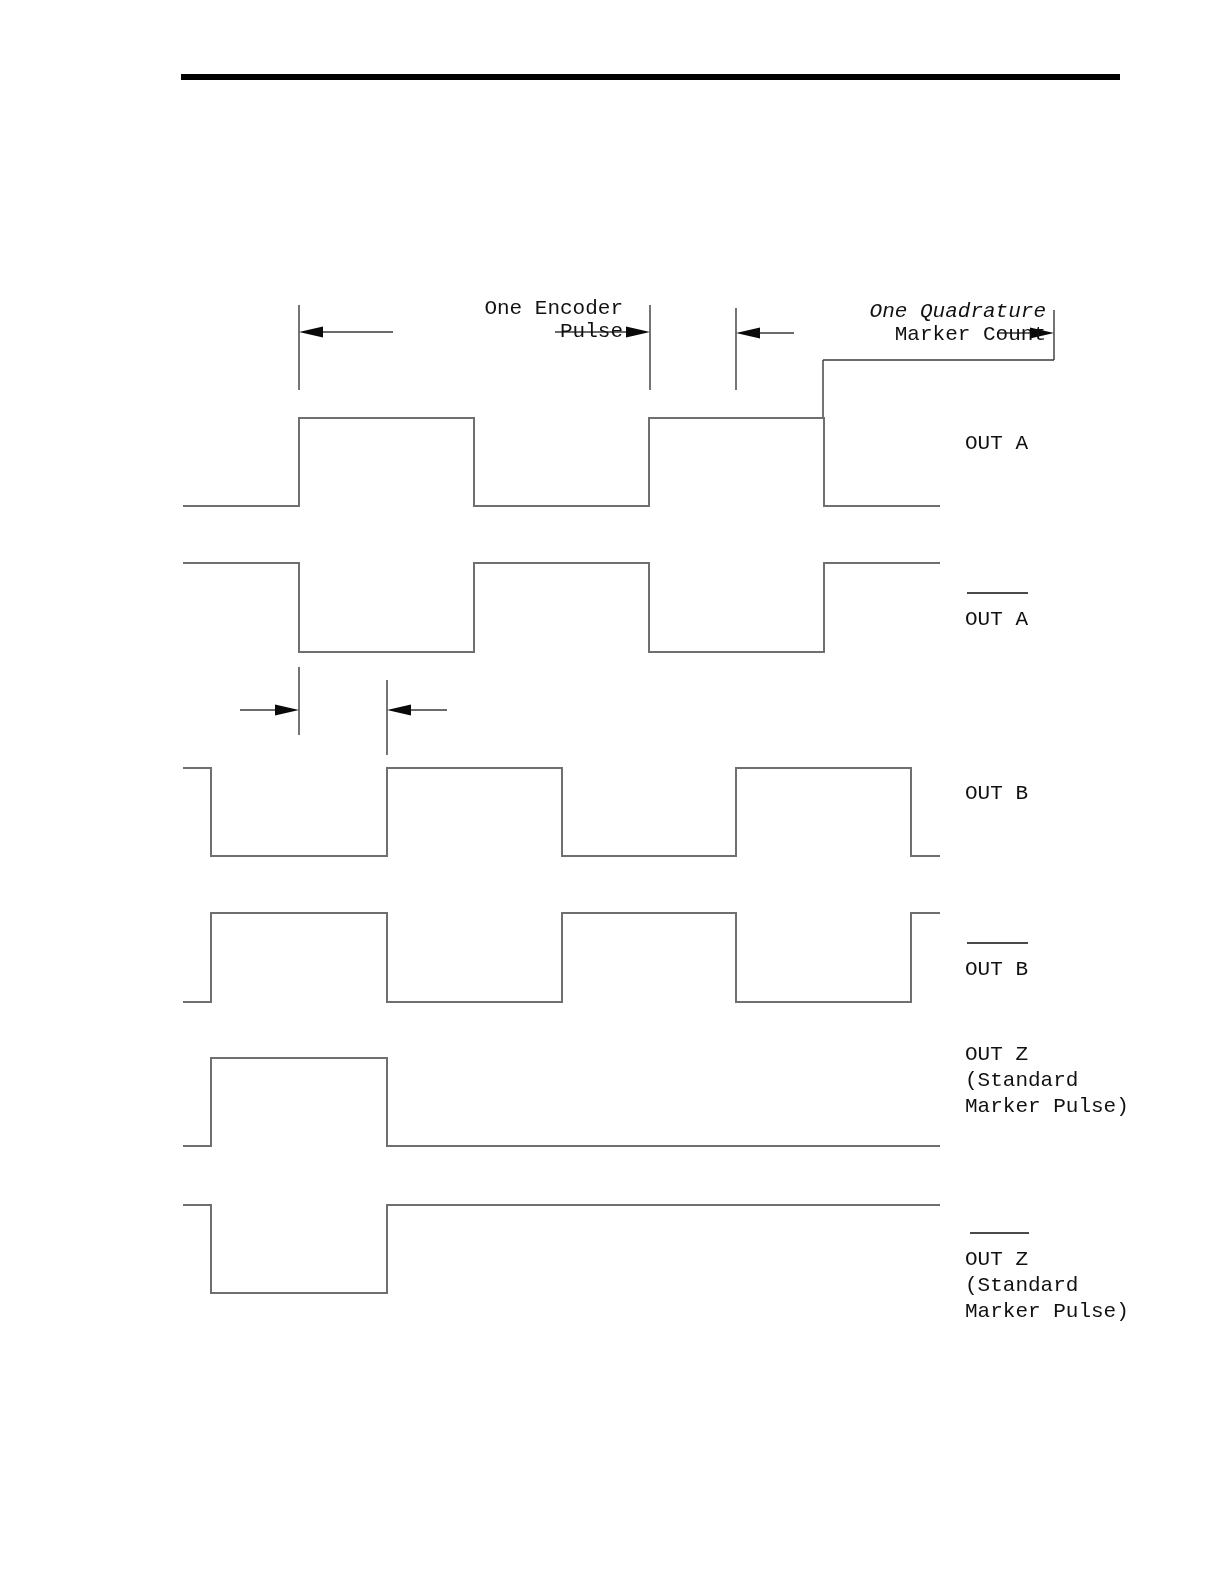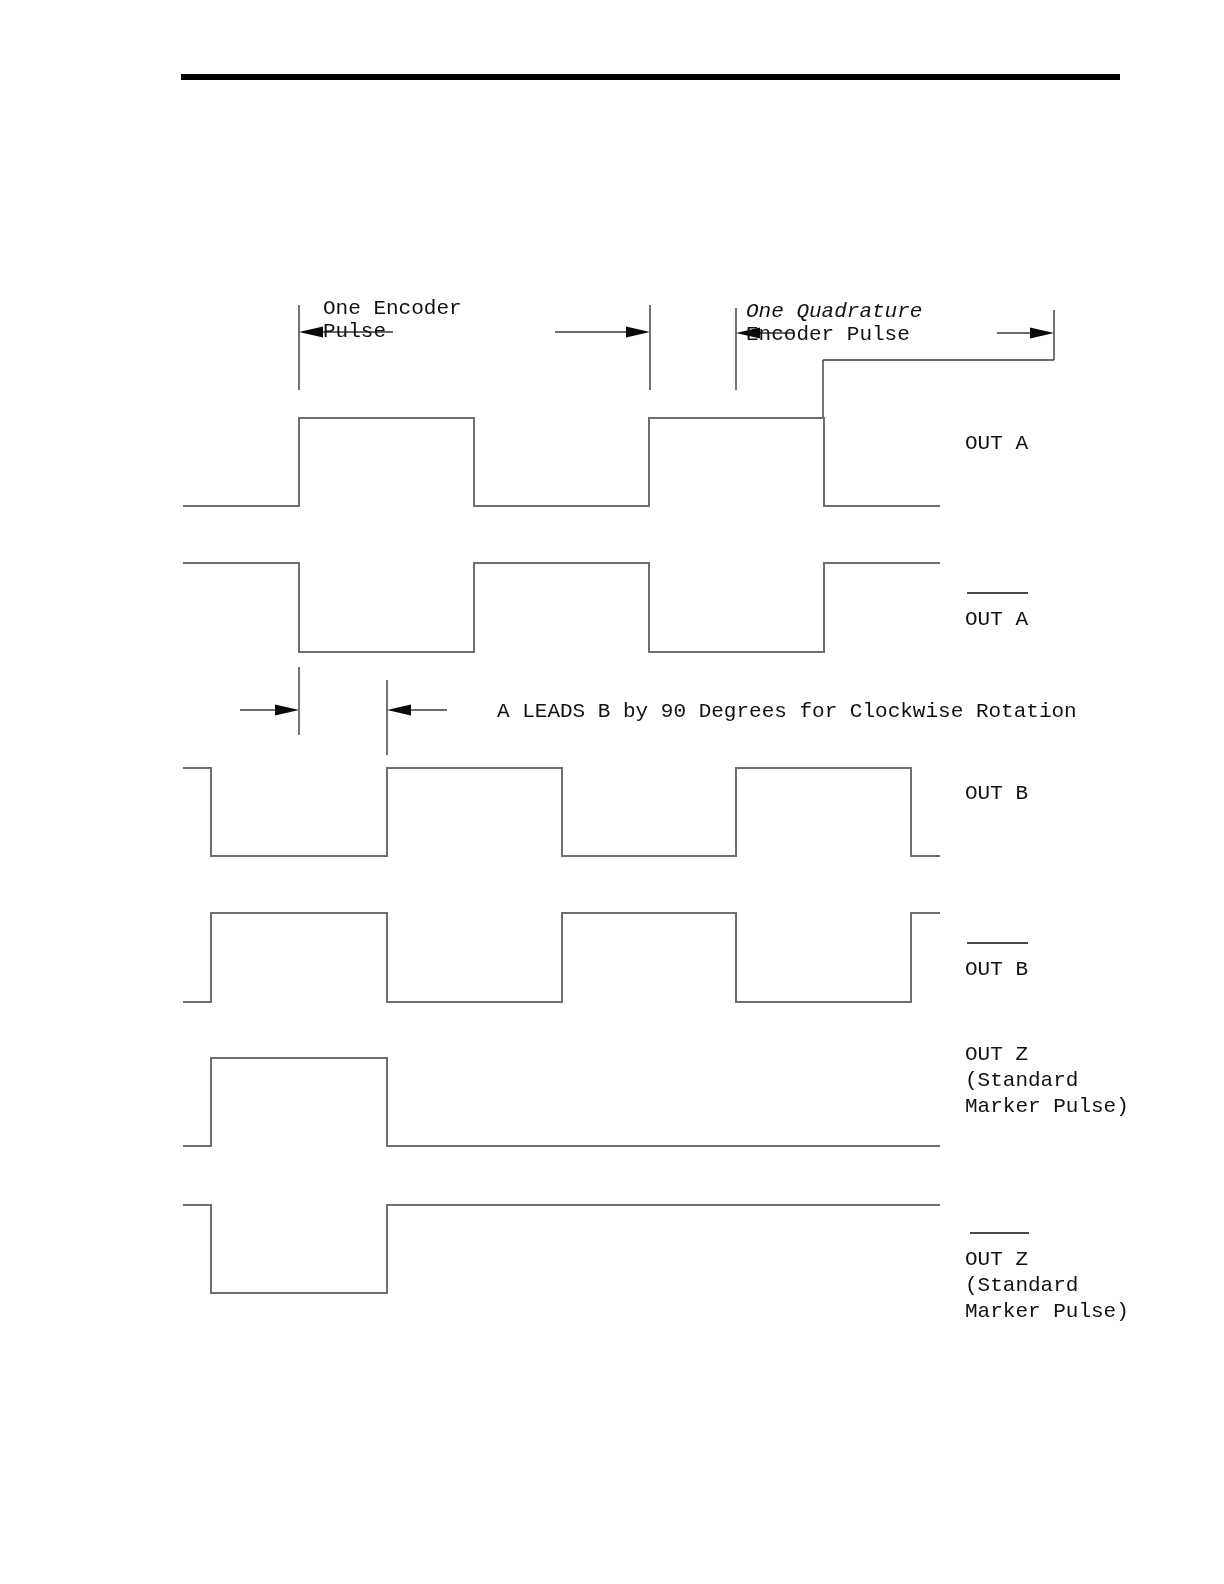--- a/index.html
+++ b/index.html
@@ -31,21 +31,21 @@
   }
   .txt {
     position: absolute;
     font-size: 21px;
     line-height: 21px;
     white-space: pre;
     color: #111111;
   }
   .ctr {
     width: 300px;
-    text-align: left;
+    text-align: right;
   }
   .overline {
     position: absolute;
     height: 0;
     border-top: 2px solid #4a4a4a;
   }
 </style>
 </head>
 <body>
 
@@ -79,23 +79,22 @@
       <polygon points="736,333 760,327.5 760,338.5" fill="#0a0a0a"></polygon>
       <polygon points="1054,333 1030,327.5 1030,338.5" fill="#0a0a0a"></polygon>
       <polygon points="299,710 275,704.5 275,715.5" fill="#0a0a0a"></polygon>
       <polygon points="387,710 411,704.5 411,715.5" fill="#0a0a0a"></polygon>
     </svg>
 
   <div class="txt ctr" style="left:323px; top:298px;">One Encoder</div>
   <div class="txt ctr" style="left:323px; top:321px;">Pulse</div>
 
   <div class="txt ctr" style="left:746px; top:301px;font-style:italic;">One Quadrature</div>
-  <div class="txt ctr" style="left:746px; top:324px;">Encoder Pulse</div>
+  <div class="txt ctr" style="left:746px; top:324px;">Marker Count</div>
 
-  <div class="txt" style="left:497px; top:701px;">A LEADS B by 90 Degrees for Clockwise Rotation</div>
 
   <div class="txt" style="left:965px; top:433px;">OUT A</div>
 
   <div class="overline" style="left:967px; top:592px; width:61px;"></div>
   <div class="txt" style="left:965px; top:609px;">OUT A</div>
 
   <div class="txt" style="left:965px; top:783px;">OUT B</div>
 
   <div class="overline" style="left:967px; top:942px; width:61px;"></div>
   <div class="txt" style="left:965px; top:959px;">OUT B</div>

